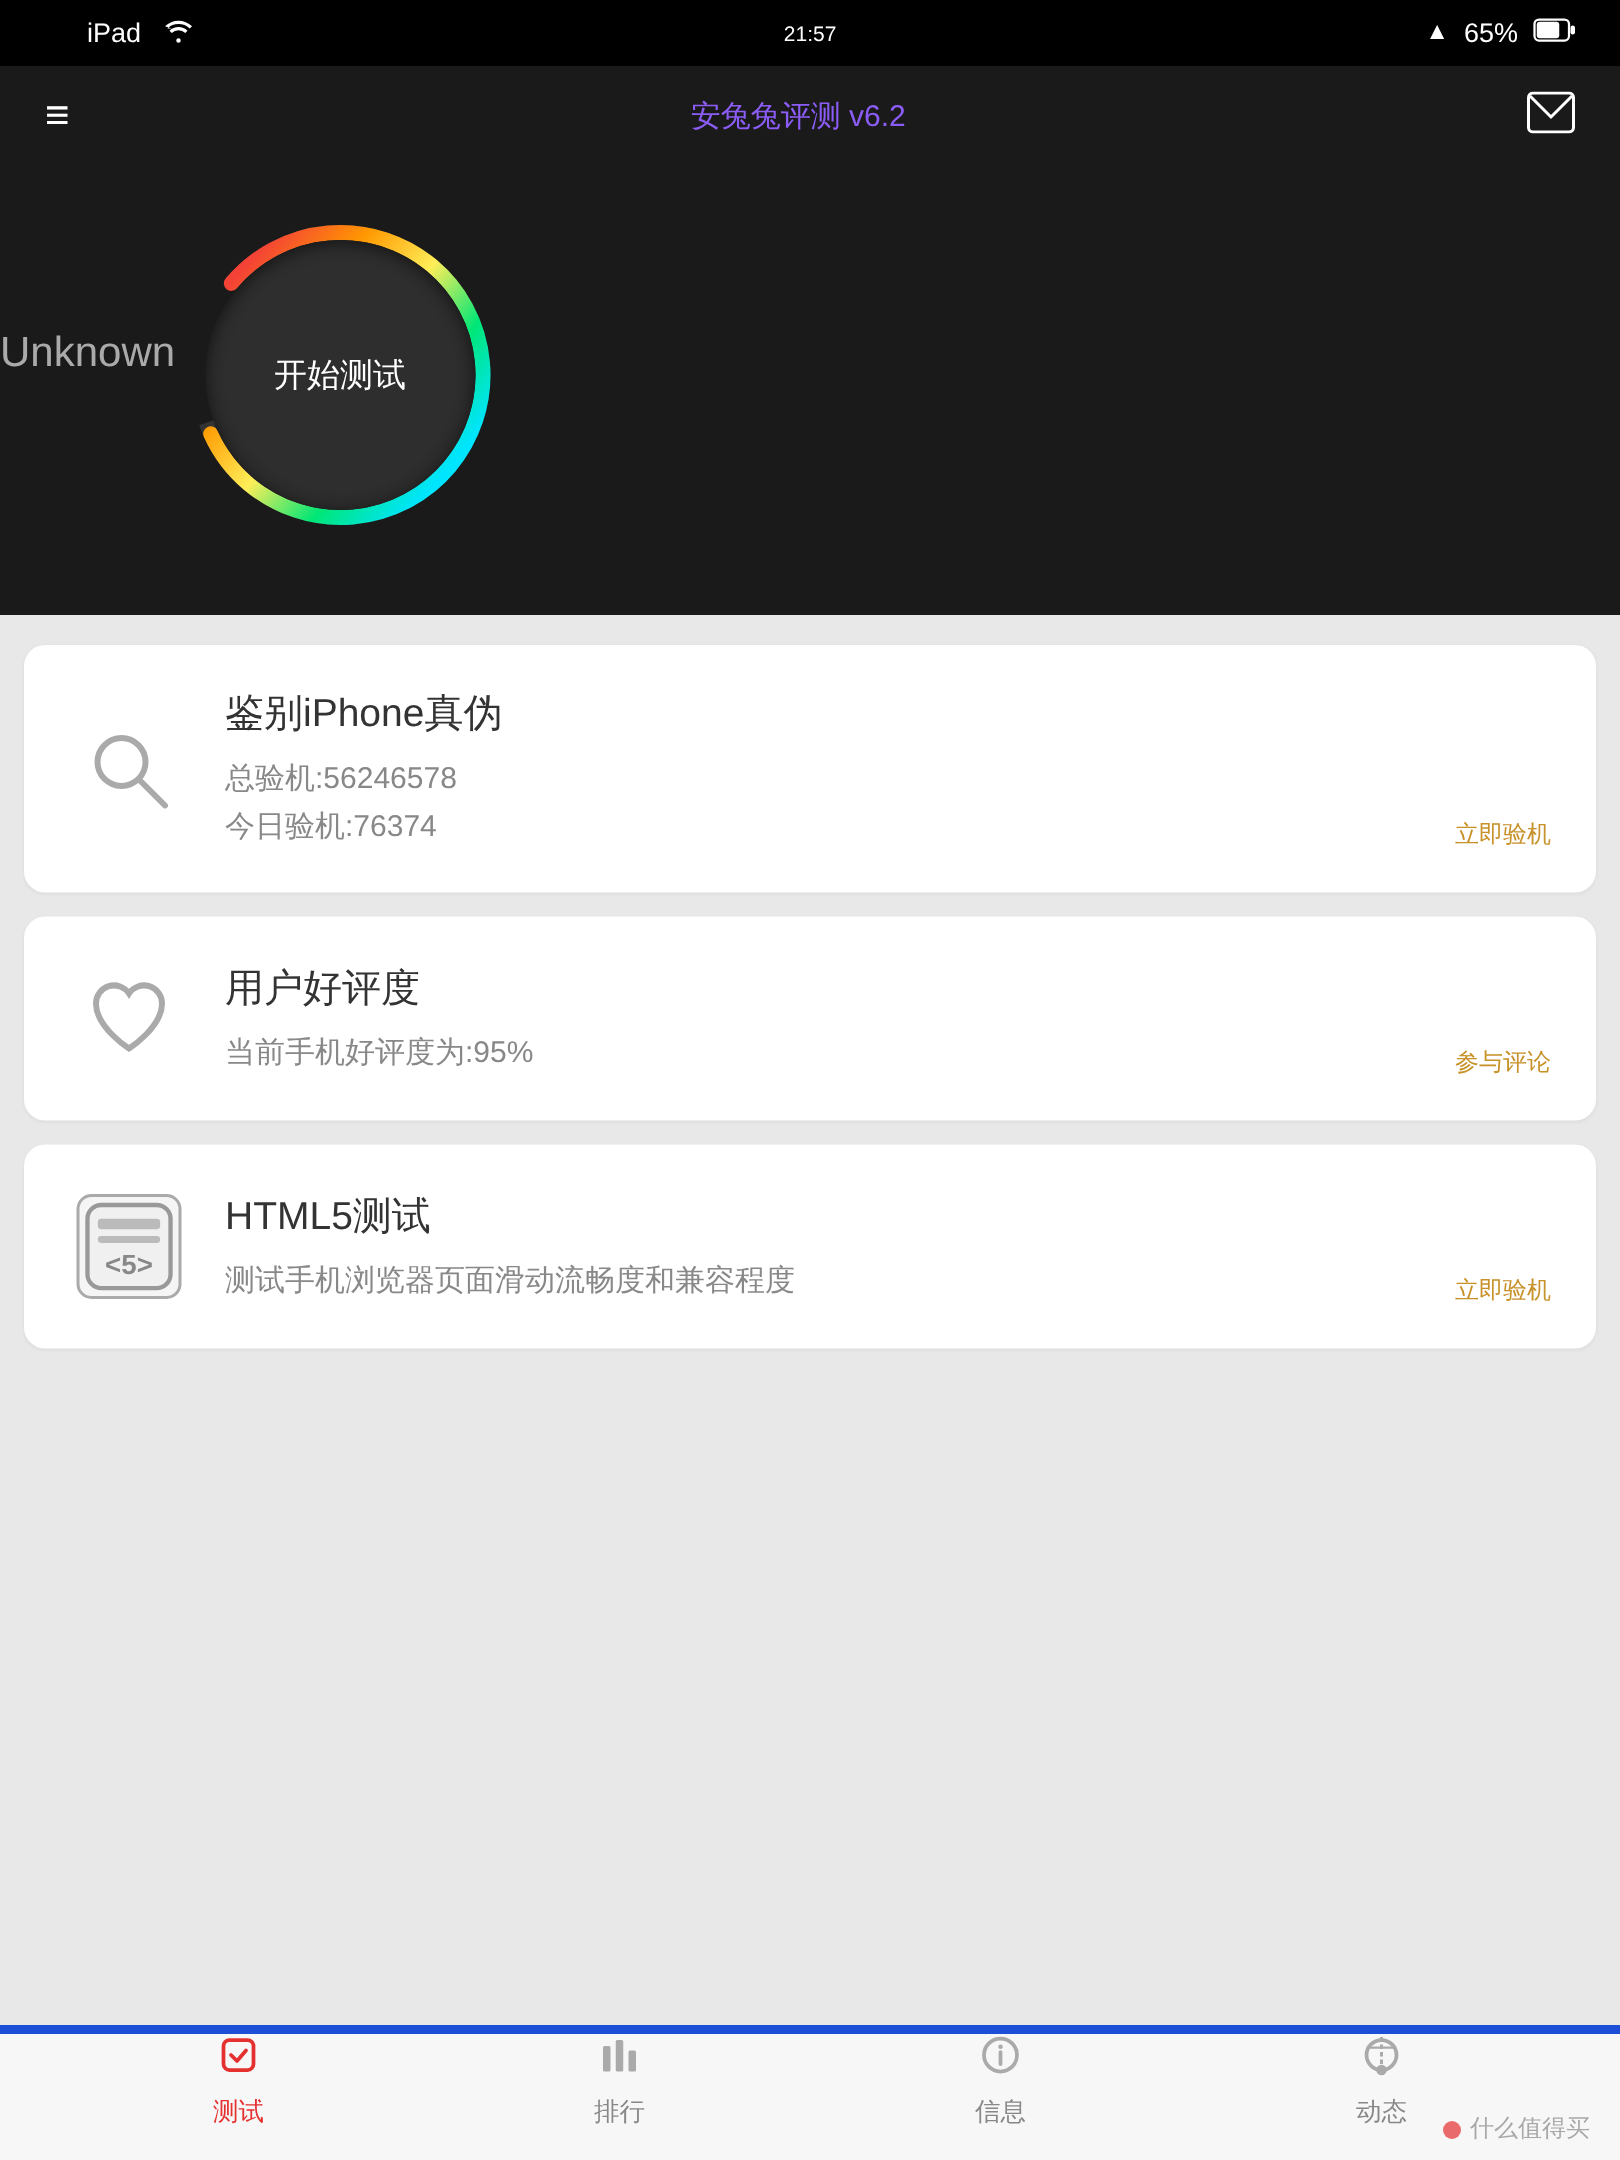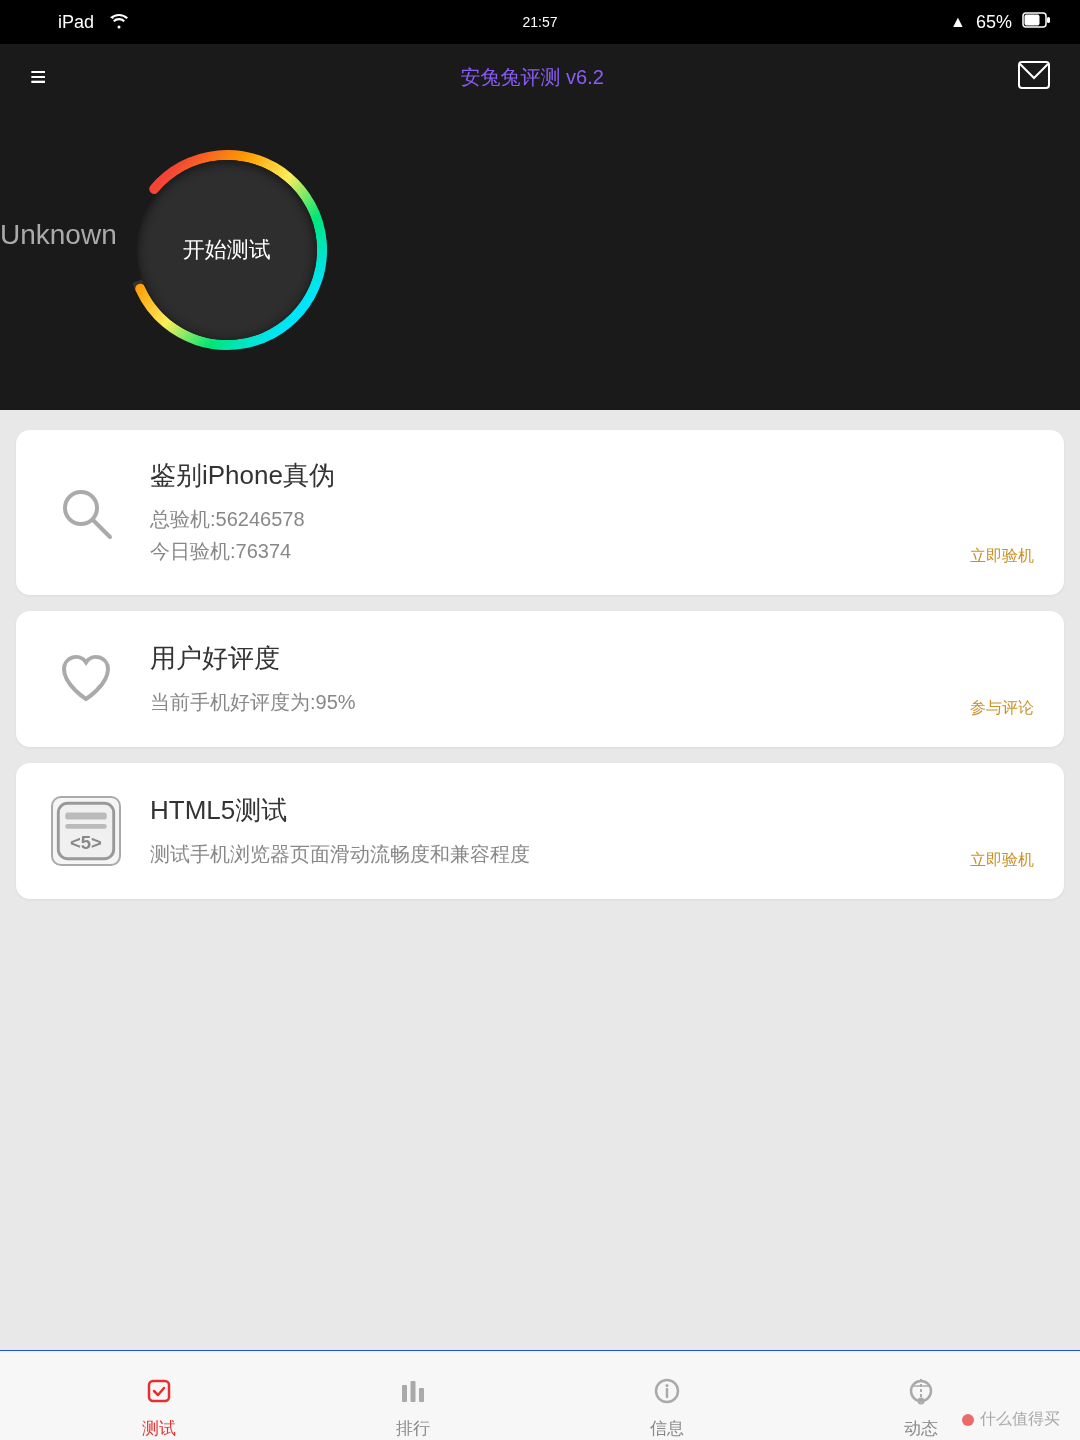--- a/index.html
+++ b/index.html
@@ -154,23 +154,23 @@
       border-radius: 10px;
       display: flex;
       align-items: center;
       justify-content: center;
       background: #f5f5f5;
     }
 
     
     .tab-bar {
       background: #f7f7f7;
-      border-top: 1px solid #1d4ed8;
-      display: flex;
-      align-items: flex-end;
+      border-top: 6px solid #1d4ed8;
+      display: flex;
+      align-items: flex-start;
       height: 90px;
       padding: 0 32px;
       position: relative;
     }
     .tab-item {
       flex: 1;
       display: flex;
       flex-direction: column;
       align-items: center;
       justify-content: center;

